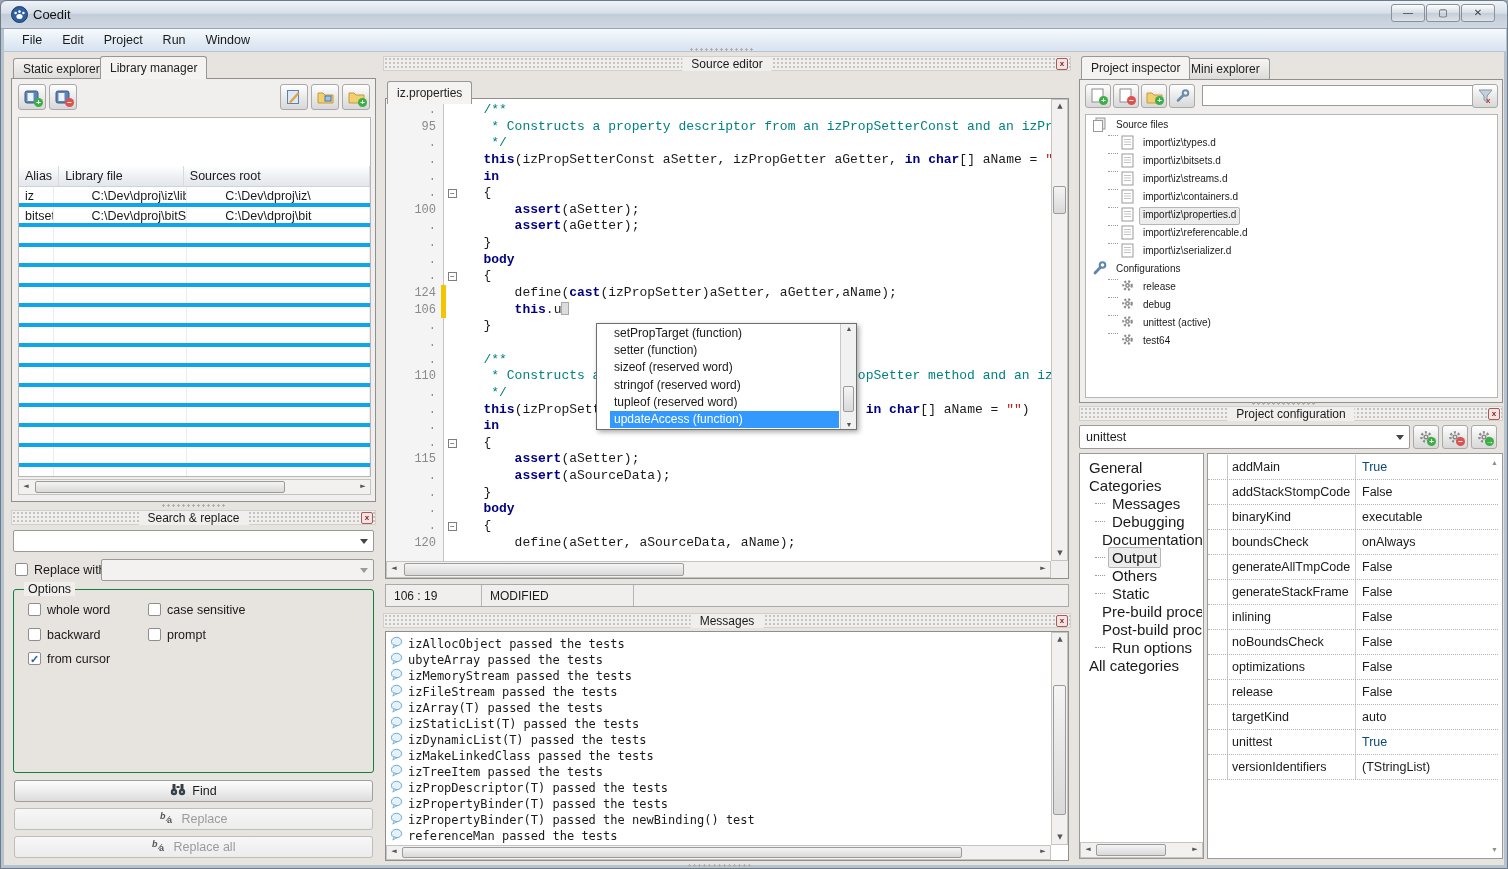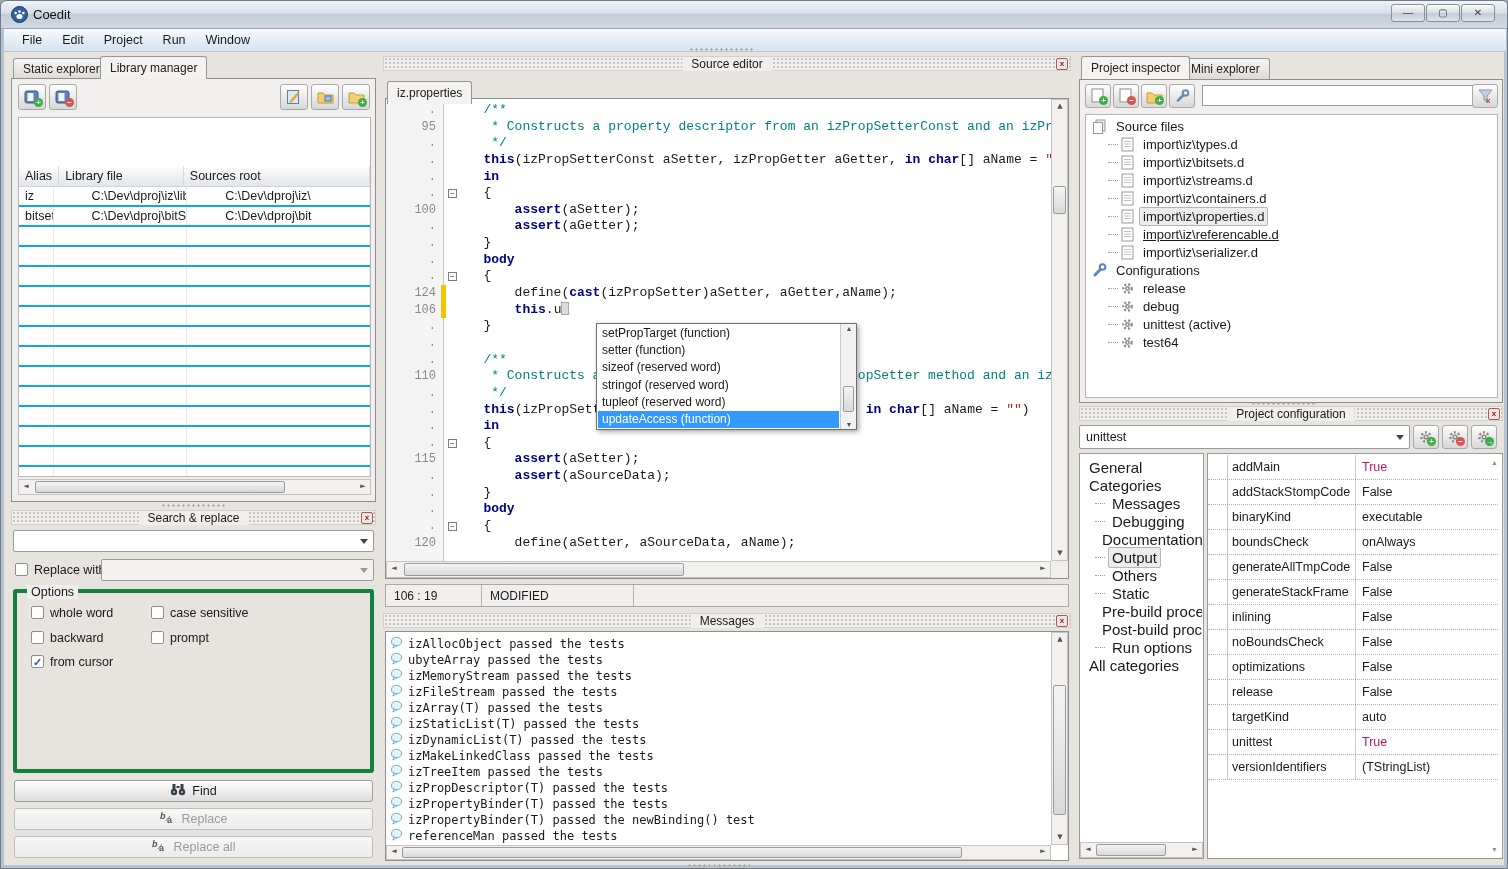--- a/index.html
+++ b/index.html
@@ -60,63 +60,63 @@
   
   .sb{background:#f2f1ef;border:1px solid #c6c4c1;}
   .sb .thumb{position:absolute;background:linear-gradient(#f4f4f4,#d9d9d9);border:1px solid #9b9b9b;border-radius:2px;}
   .sb.h .thumb{top:1px;bottom:1px;}
   .sb.v .thumb{left:1px;right:1px;}
   .sb .sarr{position:absolute;color:#555;font-size:7px;line-height:13px;width:14px;text-align:center;
     font-family:"DejaVu Sans",sans-serif;}
   
   .grid-head{display:flex;background:linear-gradient(#ffffff,#eceef2 60%,#e3e6eb);border-bottom:1px solid #cfd3d9;margin-top:48px;}
   .grid-head .hc{padding:3px 6px;border-right:1px solid #d8dade;font-size:12.5px;white-space:nowrap;overflow:hidden;}
-  .grid-row{display:flex;height:20px;border-bottom:2px solid #0ea5e9;gap:32px;}
+  .grid-row{display:flex;height:20px;border-bottom:4px solid #0ea5e9;gap:32px;}
   .grid-row .c{padding:2px 6px;border-right:1px solid #ececec;font-size:12.5px;white-space:nowrap;overflow:hidden;}
   
   .editor{background:#fff;border:1px solid #8f8f8f;}
   .gutter-bg{position:absolute;left:0;top:0;bottom:17px;width:58px;background:#f4f4f4;border-right:1px solid #c4c4c4;}
   .edlines{position:absolute;left:0;top:3px;right:17px;bottom:17px;overflow:hidden;}
   .edl{display:flex;height:16.65px;line-height:16.65px;white-space:pre;
     font-family:"Liberation Mono","DejaVu Sans Mono",monospace;font-size:13px;}
   .edl .num{width:54px;text-align:right;padding-right:4px;color:#8a8a8a;font-size:12px;flex:0 0 54px;}
   .edl .chg{width:5px;flex:0 0 5px;margin-left:1px;}
   .edl .chg.on{background:#f2c500;}
   .edl .fold{width:14px;flex:0 0 14px;position:relative;}
   .fold-box{position:absolute;left:2px;top:4px;width:9px;height:9px;border:1px solid #7e7e7e;background:#fff;
     font-size:8px;line-height:7px;text-align:center;color:#333;}
   .edl .txt{flex:1;overflow:hidden;}
   .tk-c{color:#008080;}
   .tk-k{color:#000080;font-weight:bold;}
   .tk-s{color:#b22222;}
   .caret-cell{display:inline-block;width:8px;height:13px;background:#dcdcdc;border:1px solid #a8a8a8;vertical-align:-2px;}
   
   .popup{background:#fff;border:1px solid #6e6e6e;box-shadow:2px 2px 5px rgba(0,0,0,.35);z-index:30;}
-  .popup-item{height:17.2px;line-height:17.2px;padding:0 4px;font-size:12px;white-space:nowrap;overflow:hidden;}
+  .popup-item{height:17.2px;line-height:17.2px;padding:0 4px;font-size:12px;white-space:nowrap;overflow:hidden;margin-left:12px;}
   .popup-item.sel{background:#3399ff;color:#fff;}
   .popup-sb{position:absolute;right:0;top:0;bottom:0;width:16px;background:#f1f1f1;border-left:1px solid #c8c8c8;}
   
   .statusbar{background:#f0efed;border:1px solid #a9a9a9;display:flex;}
   .status-cell{border-right:1px solid #b5b5b5;padding:4px 8px;font-size:12px;white-space:nowrap;overflow:hidden;}
   
   .msg-item{display:flex;align-items:center;gap:5px;height:16px;padding-left:4px;
     font-family:"DejaVu Sans Mono",monospace;font-size:12px;white-space:nowrap;}
   
-  .tree-item{display:flex;align-items:center;height:18px;font-size:13px;white-space:nowrap;}
+  .tree-item{display:flex;height:18px;font-size:10px;white-space:nowrap;}
   .tconn{width:10px;border-top:1px dotted #9a9a9a;margin:0 3px 0 0;}
   .tree-label{padding:1px 3px;border:1px solid transparent;border-radius:2px;}
   .tree-item.sel .tree-label{background:#ececec;border-color:#b5b5b5;}
   .cat-item{display:flex;align-items:center;height:18px;font-size:15px;white-space:nowrap;}
   
   .pg-row{display:flex;height:25px;border-bottom:1px dotted #b4b4b4;}
   .pg-gut{flex:0 0 20px;border-right:1px solid #c6c6c6;}
   .pg-name{flex:0 0 128px;padding:5px 4px;border-right:1px solid #cfcfcf;font-size:12.5px;white-space:nowrap;overflow:hidden;}
   .pg-val{flex:1;padding:5px 6px;font-size:12.5px;white-space:nowrap;overflow:hidden;}
-  .pg-val.red{color:#be185d;}
-  .groupbox{position:absolute;border:4px solid #15803d;border-radius:3px;}
+  .pg-val.red{color:#0c4a6e;}
+  .groupbox{position:absolute;border:1px solid #15803d;border-radius:3px;}
   .groupbox .legend{position:absolute;left:10px;top:-8px;background:#f0efed;padding:0 4px;font-size:12.5px;}
   input.flat{border:1px solid #9a9a9a;background:#fff;height:21px;font-family:"Liberation Sans",sans-serif;font-size:12px;padding:0 4px;}
 </style>
 </head>
 <body>
 
 <div class="window">
 
   <div class="abs titlebar">
     <span class="paw">
@@ -589,21 +589,21 @@
           <span style="margin-right: 5px; display: inline-flex;">
             <svg width="13" height="15">
               <rect x="1" y="1" width="11" height="13" fill="#fff" stroke="#9a9a9a"></rect>
               <line x1="3" y1="4.5" x2="10" y2="4.5" stroke="#c3c3c3"></line>
               <line x1="3" y1="7" x2="10" y2="7" stroke="#c3c3c3"></line>
               <line x1="3" y1="9.5" x2="10" y2="9.5" stroke="#c3c3c3"></line>
             </svg>
           </span>
           <span class="tree-label">import\iz\properties.d</span>
         </div>
-        <div class="tree-item" style="padding-left: 18px; text-decoration: underline;">
+        <div class="tree-item" style="padding-left: 18px;">
           <span class="tconn"></span>
           <span style="margin-right: 5px; display: inline-flex;">
             <svg width="13" height="15">
               <rect x="1" y="1" width="11" height="13" fill="#fff" stroke="#9a9a9a"></rect>
               <line x1="3" y1="4.5" x2="10" y2="4.5" stroke="#c3c3c3"></line>
               <line x1="3" y1="7" x2="10" y2="7" stroke="#c3c3c3"></line>
               <line x1="3" y1="9.5" x2="10" y2="9.5" stroke="#c3c3c3"></line>
             </svg>
           </span>
           <span class="tree-label">import\iz\referencable.d</span>

